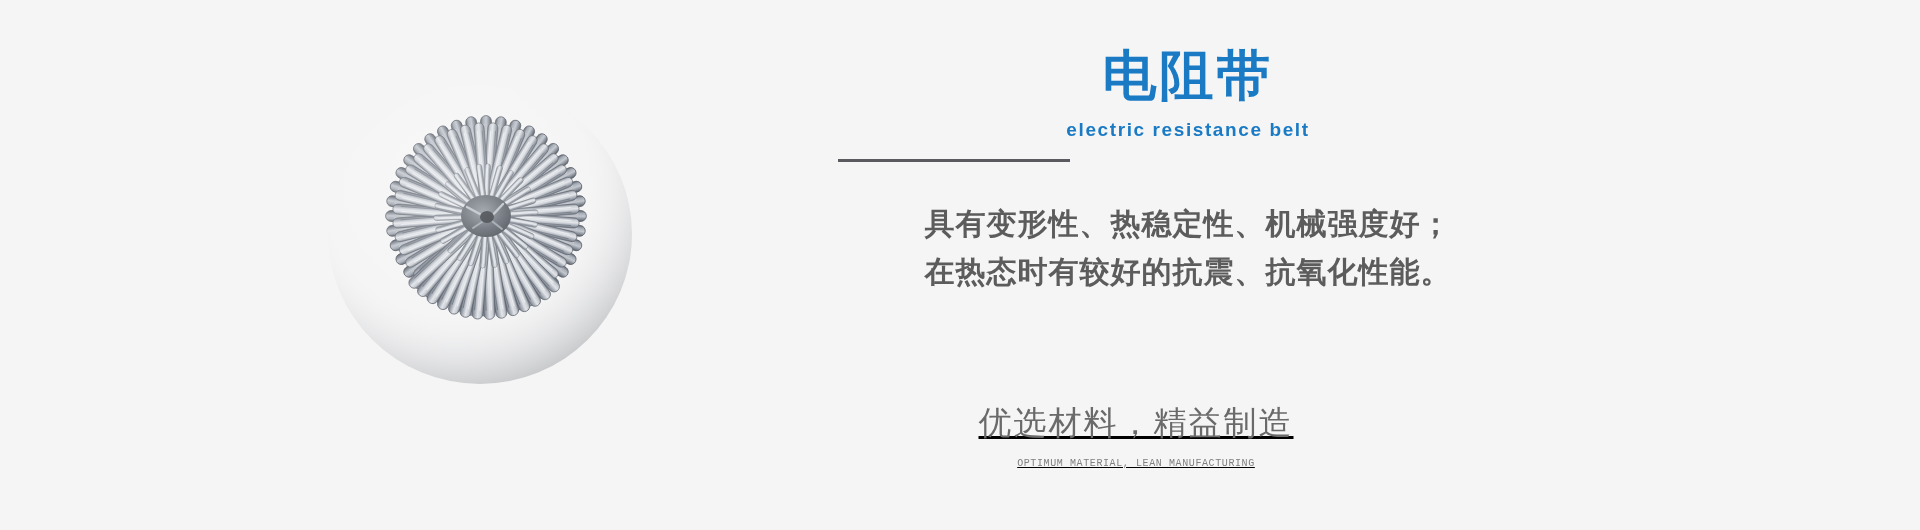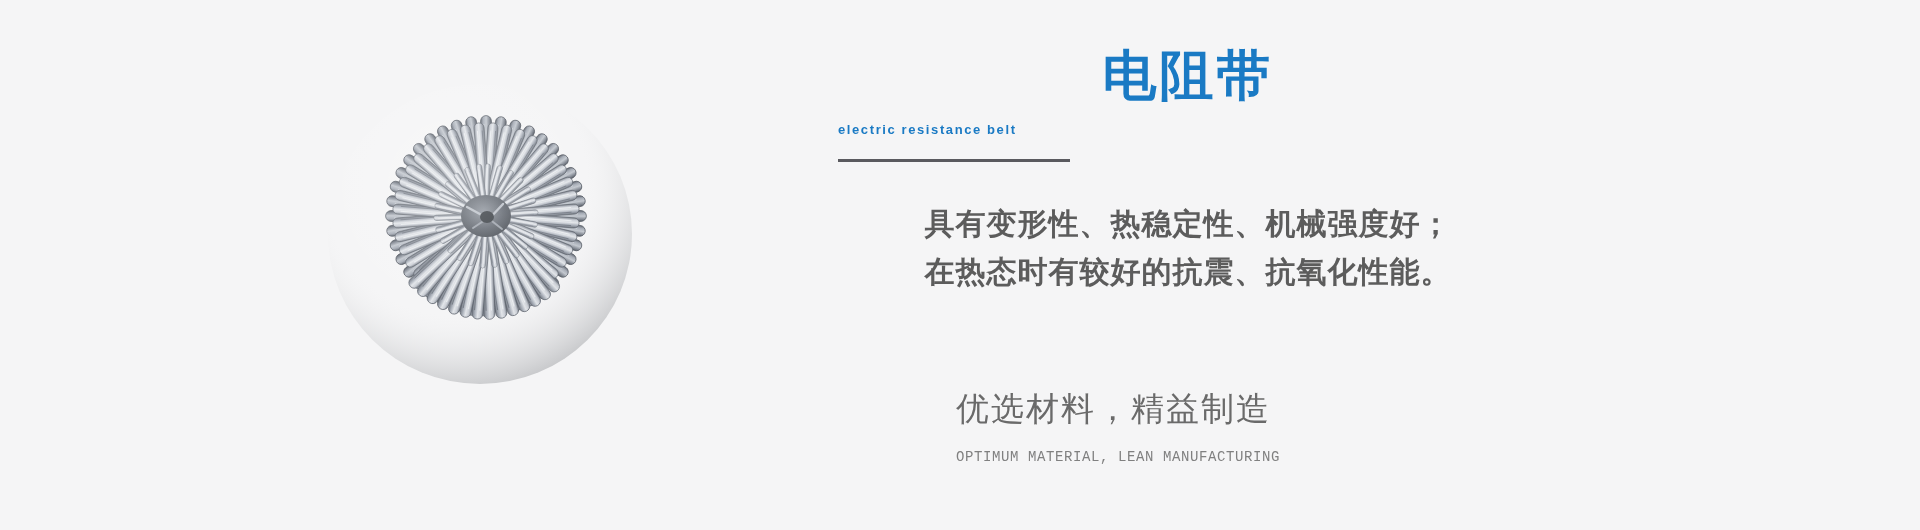--- a/index.html
+++ b/index.html
@@ -46,27 +46,28 @@
     line-height: 62px;
     font-weight: bold;
     color: #1a7ac4;
     letter-spacing: 3px;
     margin: 0;
     white-space: nowrap;
     text-align: center;
   }
   #title-en {
     font-family: "Liberation Sans", sans-serif;
-    font-size: 13px;
+    font-size: 19px;
     line-height: 24px;
     font-weight: bold;
     color: #1a7ac4;
     letter-spacing: 1.6px;
     margin: 12px 0 0 0;
     white-space: nowrap;
+    text-align: center;
   }
   #divider {
     width: 232px;
     height: 3px;
     background: #5a5a5f;
     margin-top: 17px;
   }
   #body-text {
     margin-top: 38px;
     text-align: center;
@@ -78,39 +79,41 @@
     font-weight: bold;
     color: #5c5c5c;
     letter-spacing: 1px;
     white-space: nowrap;
   }
 
   
   #tagline-block {
     position: absolute;
     left: 956px;
-    top: 388px;
+    top: 402px;
     width: 360px;
+    text-align: center;
+    text-decoration: underline;
   }
   #tagline-cn {
     font-family: "Liberation Sans", sans-serif;
     font-size: 33px;
     line-height: 42px;
     font-weight: normal;
     color: #6a6a6a;
     letter-spacing: 2px;
     white-space: nowrap;
   }
   #tagline-en {
     font-family: "Liberation Mono", monospace;
-    font-size: 14px;
+    font-size: 10px;
     line-height: 16px;
     color: #808080;
     letter-spacing: 0.6px;
-    margin-top: 19px;
+    margin-top: 12px;
     white-space: nowrap;
   }
 </style>
 </head>
 <body>
 
 <div id="banner">
 
   <div id="product-figure">
     <svg viewBox="0 0 400 400">

